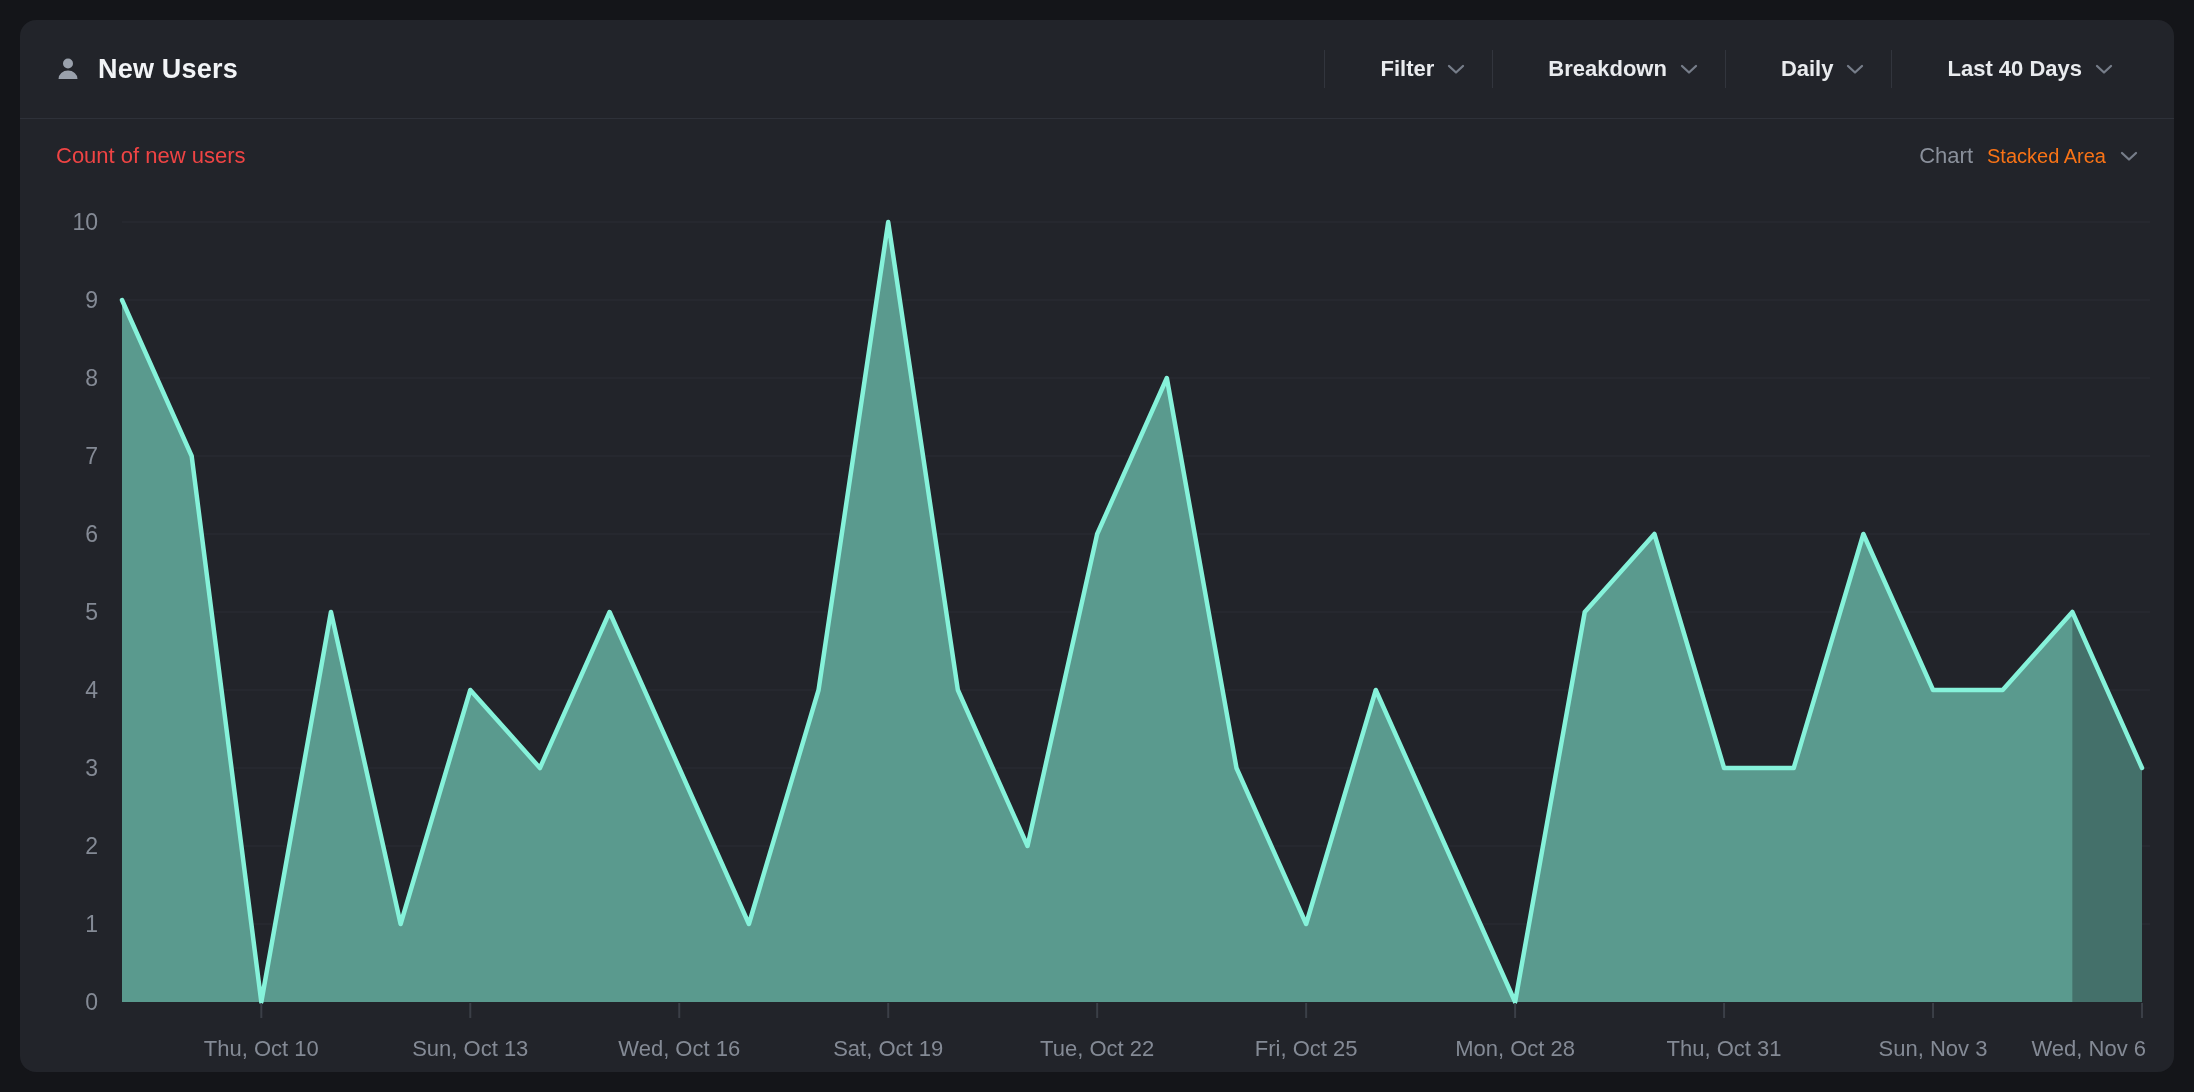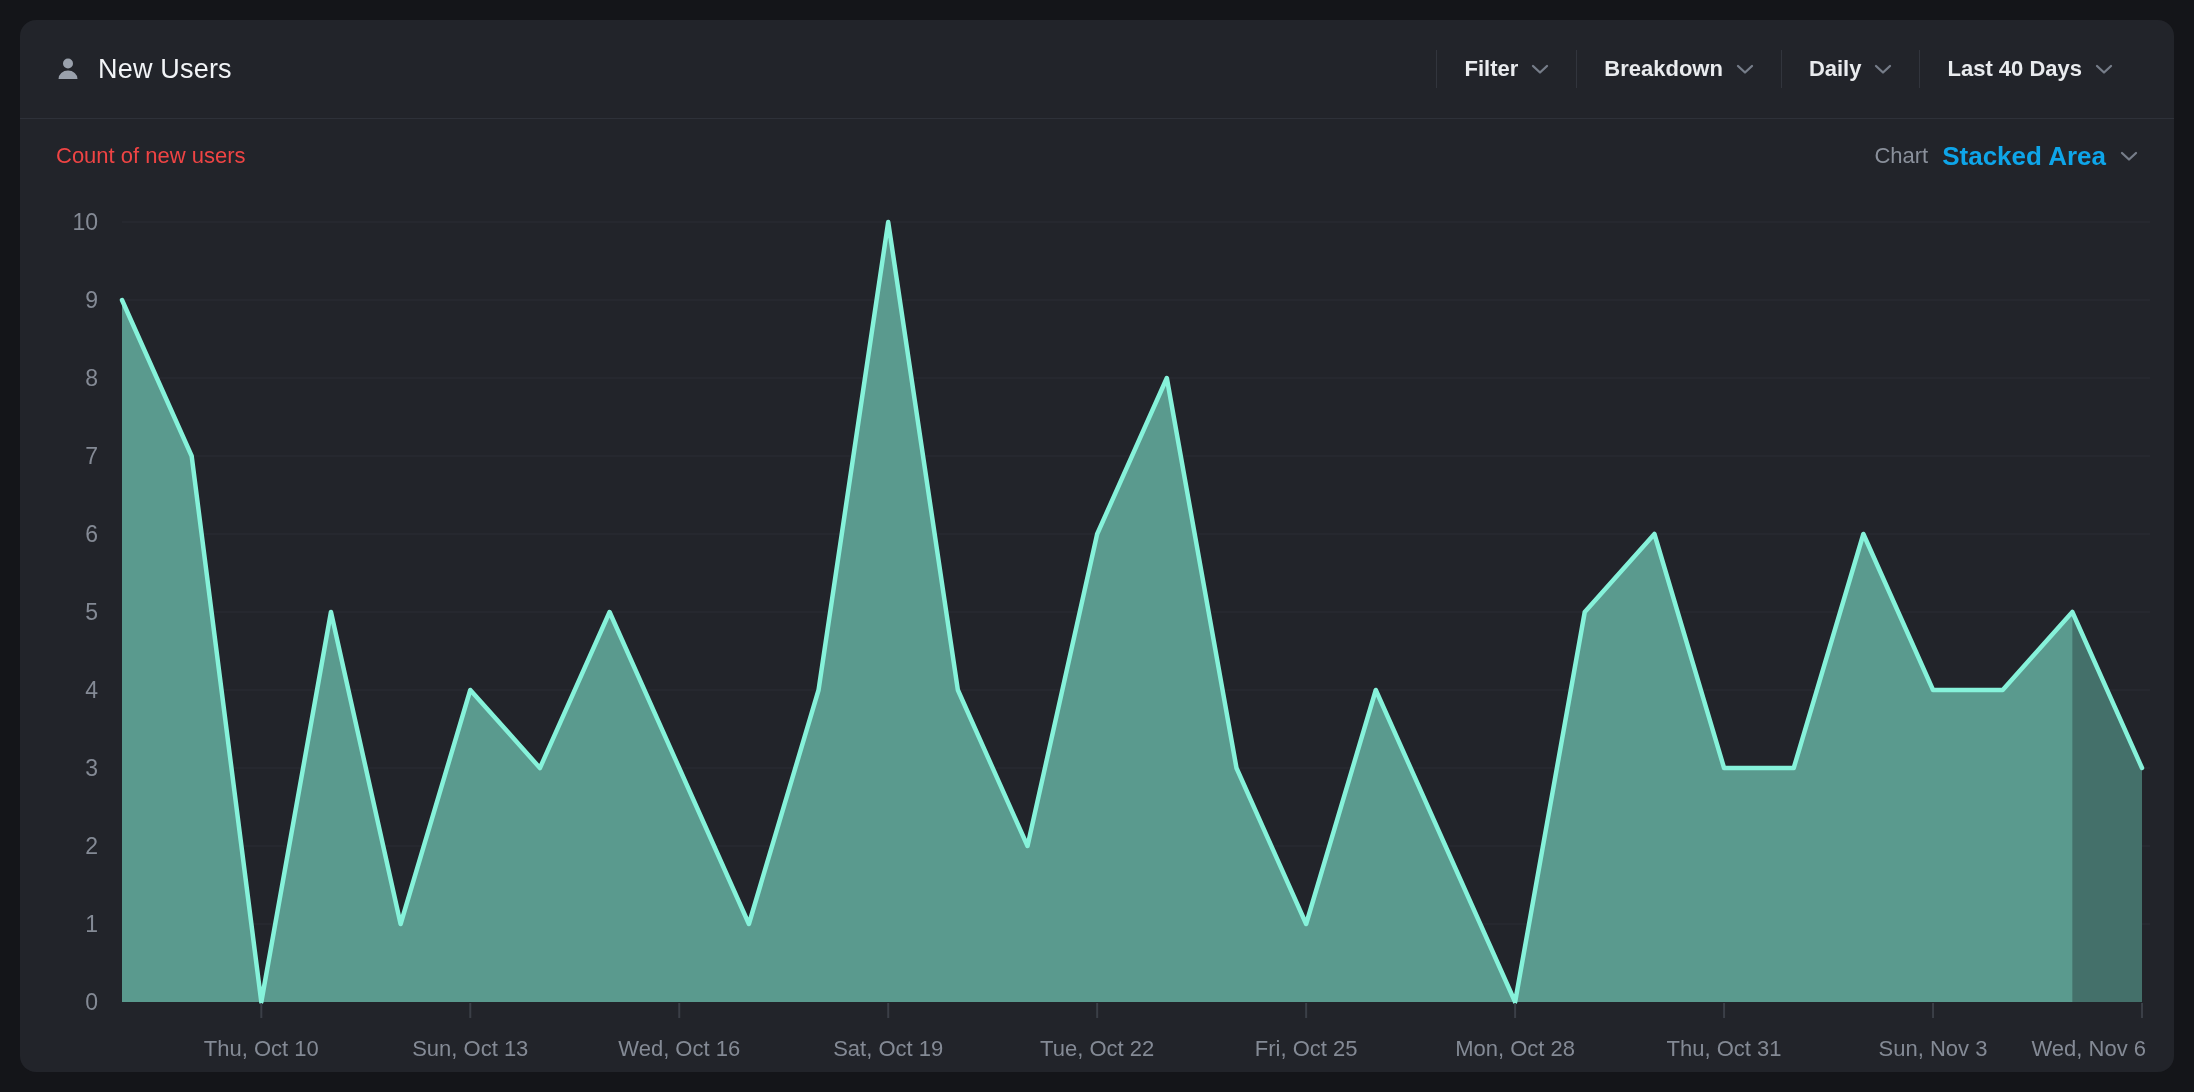--- a/index.html
+++ b/index.html
@@ -4,33 +4,33 @@
 <style>
   * { margin:0; padding:0; box-sizing:border-box; }
   html,body { width:2194px; height:1092px; background:#141519; overflow:hidden;
               font-family:"Liberation Sans", sans-serif; }
   .card { position:absolute; left:20px; top:20px; width:2154px; height:1052px;
           background:#22242a; border-radius:16px; }
   .card-header { height:98px; display:flex; align-items:center;
                  justify-content:space-between; padding:0 34px; }
   .header-left { display:flex; align-items:center; gap:16px; }
   .person-icon svg { display:block; }
-  .card-title { color:#f2f4f7; font-size:27px; font-weight:400; letter-spacing:.2px; }
+  .card-title { color:#f2f4f7; font-size:27px; font-weight:700; letter-spacing:.2px; }
   .toolbar { display:flex; align-items:center; height:44px; }
   .tb-divider { width:1px; height:38px; background:#32353d; }
   .tb-item { display:flex; align-items:center; gap:13px; padding:0 27px;
-             cursor:pointer; color:#e9ebee; font-size:22px; font-weight:600; }
+             cursor:pointer; color:#e9ebee; font-size:22px; font-weight:600;margin-left:28px; }
   .chev svg { display:block; }
   .header-rule { height:1px; background:#2e3139; width:100%; }
   .subheader { height:74px; display:flex; align-items:center;
                justify-content:space-between; padding:0 36px; }
   .metric-label { color:#ef4444; font-size:22px; }
   .chart-type { display:flex; align-items:center; gap:14px; cursor:pointer; }
   .chart-type .lbl { color:#8a909b; font-size:22px; }
-  .chart-type .val { color:#0ea5e9; font-size:26px; font-weight:700; }
+  .chart-type .val { color:#f97316; font-size:20px; font-weight:400; }
   #chart-svg { position:absolute; left:0; top:0; }
   text { font-family:"Liberation Sans", sans-serif; }
 </style>
 </head>
 <body>
 
 <div class="card">
 
   <div class="card-header">
     <div class="header-left">

